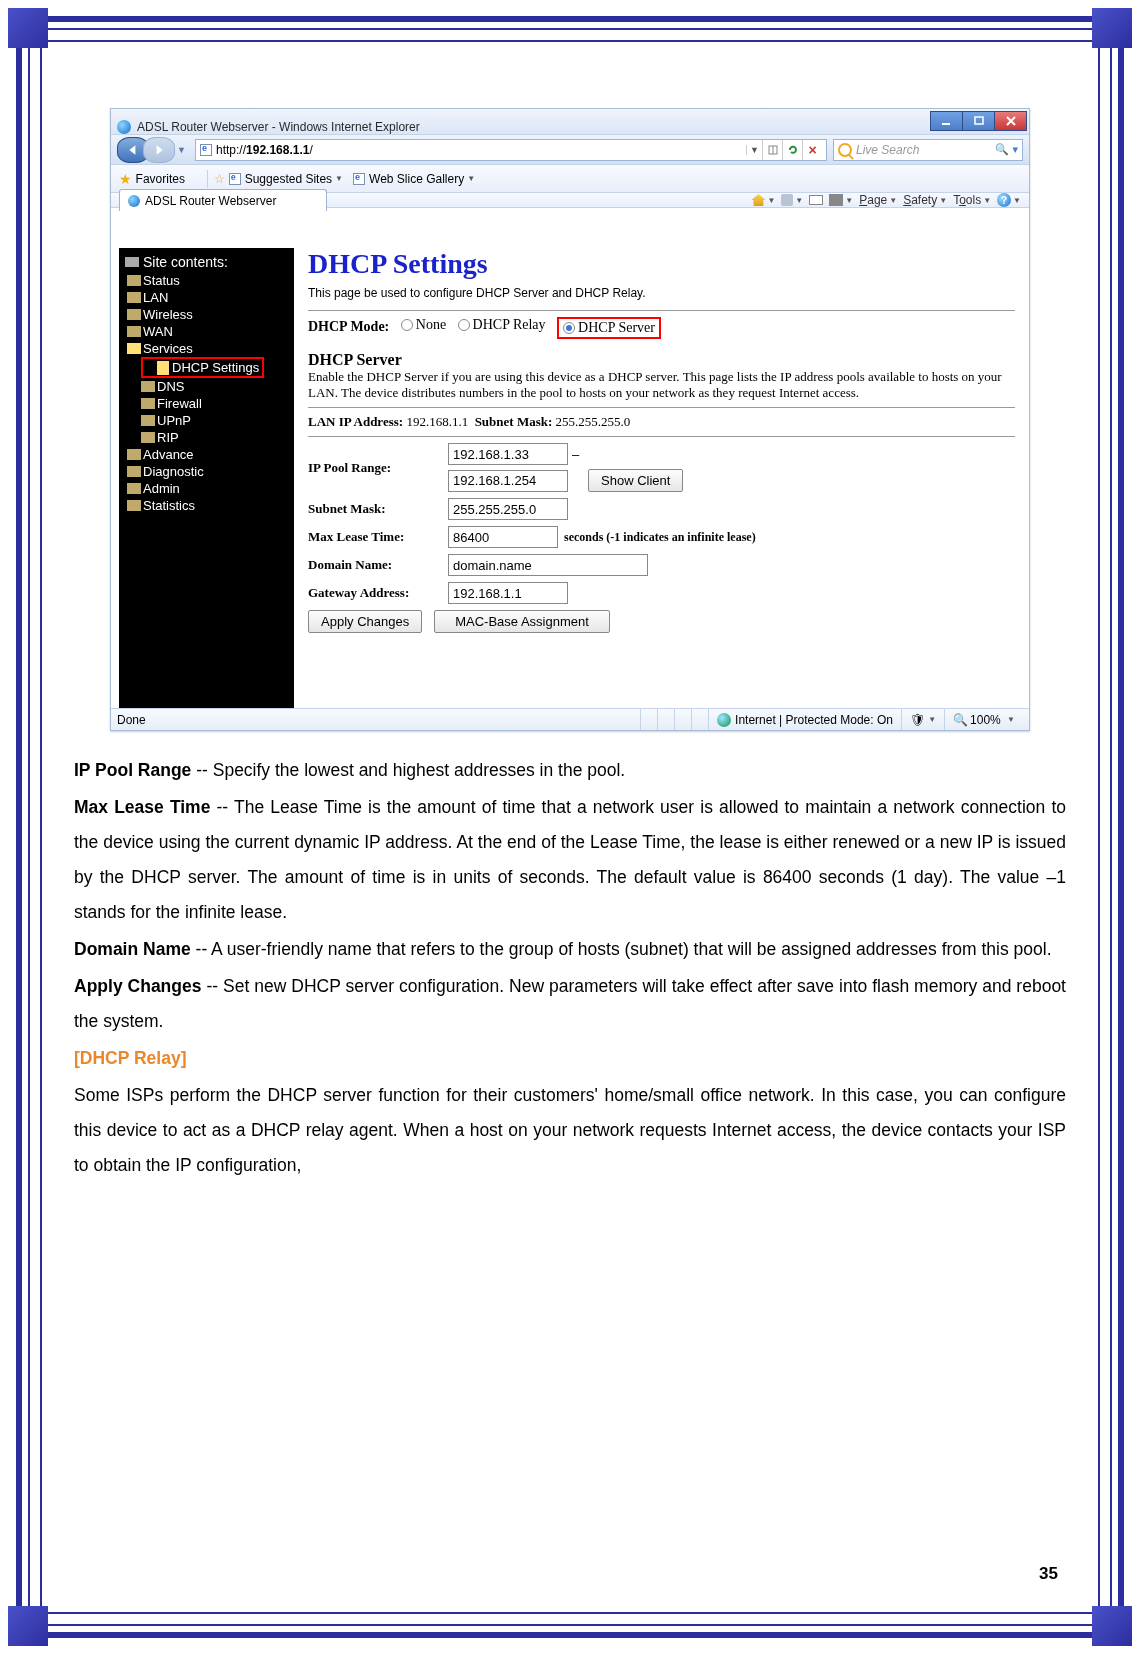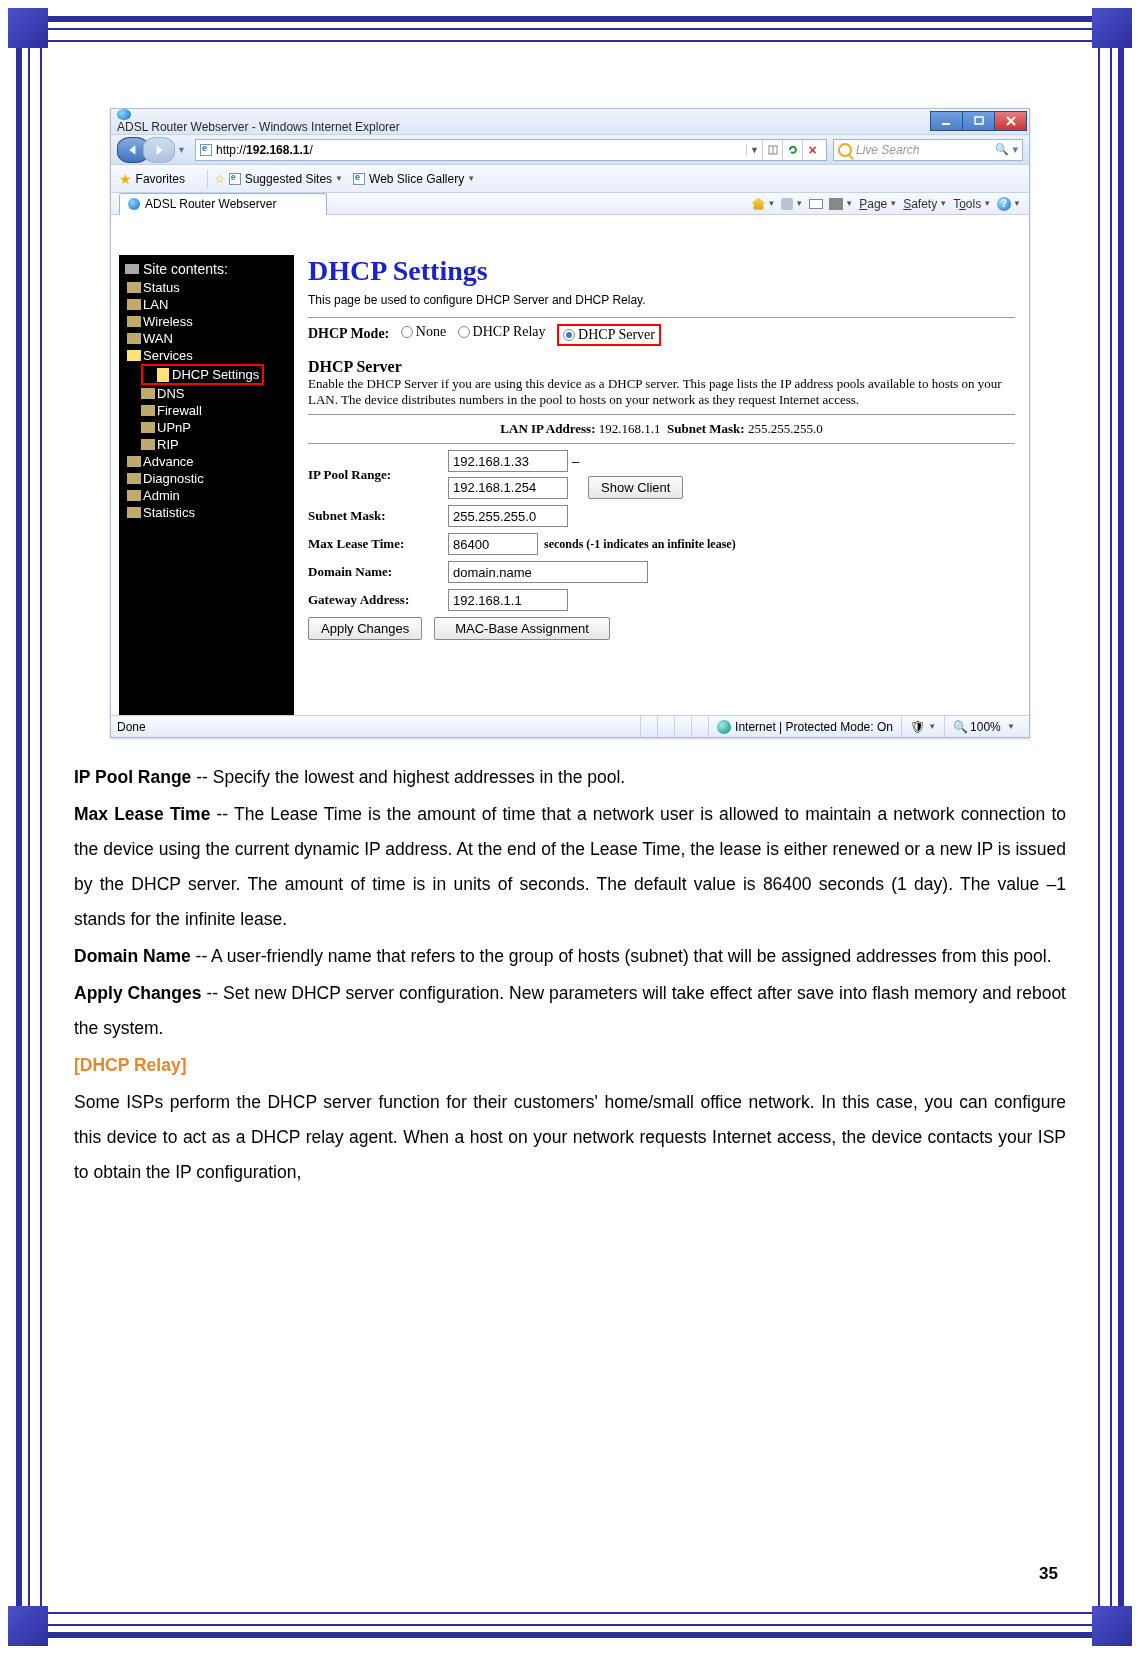--- a/index.html
+++ b/index.html
@@ -37,25 +37,24 @@
     position: relative;
     width: 920px;
     margin: 38px auto 0;
     border: 1px solid #a9bdd7;
     background: #fff;
     box-shadow: 0 1px 2px rgba(0,0,0,.2);
   }
   .titlebar {
     height: 26px;
     background: linear-gradient(#f0f4fb, #dbe6f6);
-    display: flex; align-items: flex-start;
+    display: flex; align-items: flex-end;
     padding: 0 6px;
     border-bottom: 1px solid #c5d3e8;
     position: relative;
-    flex-direction: column;
   }
   .titlebar .ie-icon {
     width: 14px; height: 14px; border-radius: 50%;
     background: radial-gradient(circle at 35% 35%, #8fd6ff, #0f6dcc);
     margin-right: 6px;
   }
   .titlebar .title-text { font-size: 12px; color: #2a2a2a; }
   .winbuttons { position: absolute; right: 2px; top: 2px; display: flex; }
   .winbuttons .wb { width: 33px; height: 20px; border: 1px solid #2d4c88; margin-left: -1px; display:flex;align-items:center;justify-content:center; font-size: 11px; color:#fff; }
   .wb.min, .wb.max { background: linear-gradient(#6fa1e2,#4d7ec9); }
@@ -94,21 +93,21 @@
     display:flex;align-items:center;padding:0 8px;font-size:12px;
   }
   .star{color:#f2b200;font-size:14px;margin-right:4px;}
   .favbar-label{margin-right:16px;}
   .sep-v{width:1px;height:18px;background:#c5d3e8;margin:0 6px;}
   .site-link{display:flex;align-items:center;margin-right:10px;}
   .site-link .pg-icon{ width:12px;height:12px;border:1px solid #7a91b5;background:#fff;margin-right:4px;position:relative;}
   .site-link .pg-icon::after{content:"e";position:absolute;top:-2px;left:1px;font-size:9px;color:#2d6fcf;font-weight:bold;}
   .caret{font-size:8px;color:#555;margin-left:3px;}
   .tabbar{
-    height: 22px;
+    height: 15px;
     background: linear-gradient(#f7faff, #e8eefa);
     border-bottom: 1px solid #c5d3e8;
     display:flex;align-items:center;padding:0 8px;font-size:12px;
     position:relative;
   }
   .tab{height:22px;border:1px solid #9cb4d6;border-bottom:none;border-radius:3px 3px 0 0;background:#fff;display:flex;align-items:center;padding:0 50px 0 8px;}
   .tab .ie-icon{width:12px;height:12px;border-radius:50%;background: radial-gradient(circle at 35% 35%, #8fd6ff, #0f6dcc);margin-right:5px;}
   .tab-tools{margin-left:auto;display:flex;align-items:center;font-size:12px;}
   .tool-item{margin-left:6px;display:flex;align-items:center;color:#333;}
   .tool-item .caret{margin-left:2px;}
@@ -134,21 +133,21 @@
   .main .desc{font-size:12px;margin-bottom:10px;}
   .main hr{border:none;border-top:1px solid #999;margin:6px 0;}
   .mode-row{font-family:'Times New Roman',serif;font-size:14px;}
   .mode-row b{font-weight:bold;}
   .mode-opt{display:inline-flex;align-items:center;margin-left:8px;}
   .mode-opt .radio{width:12px;height:12px;border:1px solid #888;border-radius:50%;margin-right:3px;background:#fff;display:inline-flex;align-items:center;justify-content:center;}
   .mode-opt .radio.sel::after{content:"";width:6px;height:6px;background:#3a7adb;border-radius:50%;display:block;}
   .mode-opt.boxed{border:2px solid #ff0000;padding:1px 4px;}
   .sect-h{font-family:'Times New Roman',serif;font-weight:bold;font-size:16px;margin-top:12px;}
   .sect-p{font-family:'Times New Roman',serif;font-size:13px;}
-  .info-b{font-family:'Times New Roman',serif;font-size:13px;margin:6px 0;text-align:center;}
+  .info-b{font-family:'Times New Roman',serif;font-size:13px;margin:6px 0;}
   .info-b b{font-weight:bold;}
   .form-tbl{margin-top:6px;}
   .form-row{display:flex;align-items:center;margin-bottom:6px;}
   .form-label{width:140px;font-family:'Times New Roman',serif;font-weight:bold;font-size:13px;}
   .text-input{border:1px solid #888;background:#fff;font-size:13px;padding:2px 4px;width:120px;height:22px;font-family:Arial;}
   .ui-btn{border:1px solid #888;background:linear-gradient(#fdfdfd,#e6e6e6);font-size:13px;padding:3px 12px;font-family:Arial;border-radius:2px;}
   .hint{font-family:'Times New Roman',serif;font-size:12px;font-weight:bold;margin-left:6px;}
   .dash{margin:0 4px;font-size:13px;}
   .statusbar{height:22px;border-top:1px solid #c5d3e8;background:linear-gradient(#f7faff,#e6edf8);display:flex;align-items:center;font-size:12px;padding:0 6px;}
   .status-left{margin-right:auto;}
@@ -395,21 +394,21 @@
                 <button class="ui-btn">Show Client</button>
               </div>
             </div>
           </div>
           <div class="form-row">
             <div class="form-label">Subnet Mask:</div>
             <input class="text-input" value="255.255.255.0" style="">
           </div>
           <div class="form-row">
             <div class="form-label">Max Lease Time:</div>
-            <input class="text-input" style="width: 90px;" value="86400">
+            <input class="text-input" style="width: 110px;" value="86400">
             <span class="hint">seconds (-1 indicates an infinite lease)</span>
           </div>
           <div class="form-row">
             <div class="form-label">Domain Name:</div>
             <input class="text-input" style="width: 200px;" value="domain.name">
           </div>
           <div class="form-row">
             <div class="form-label">Gateway Address:</div>
             <input class="text-input" value="192.168.1.1" style="">
           </div>

